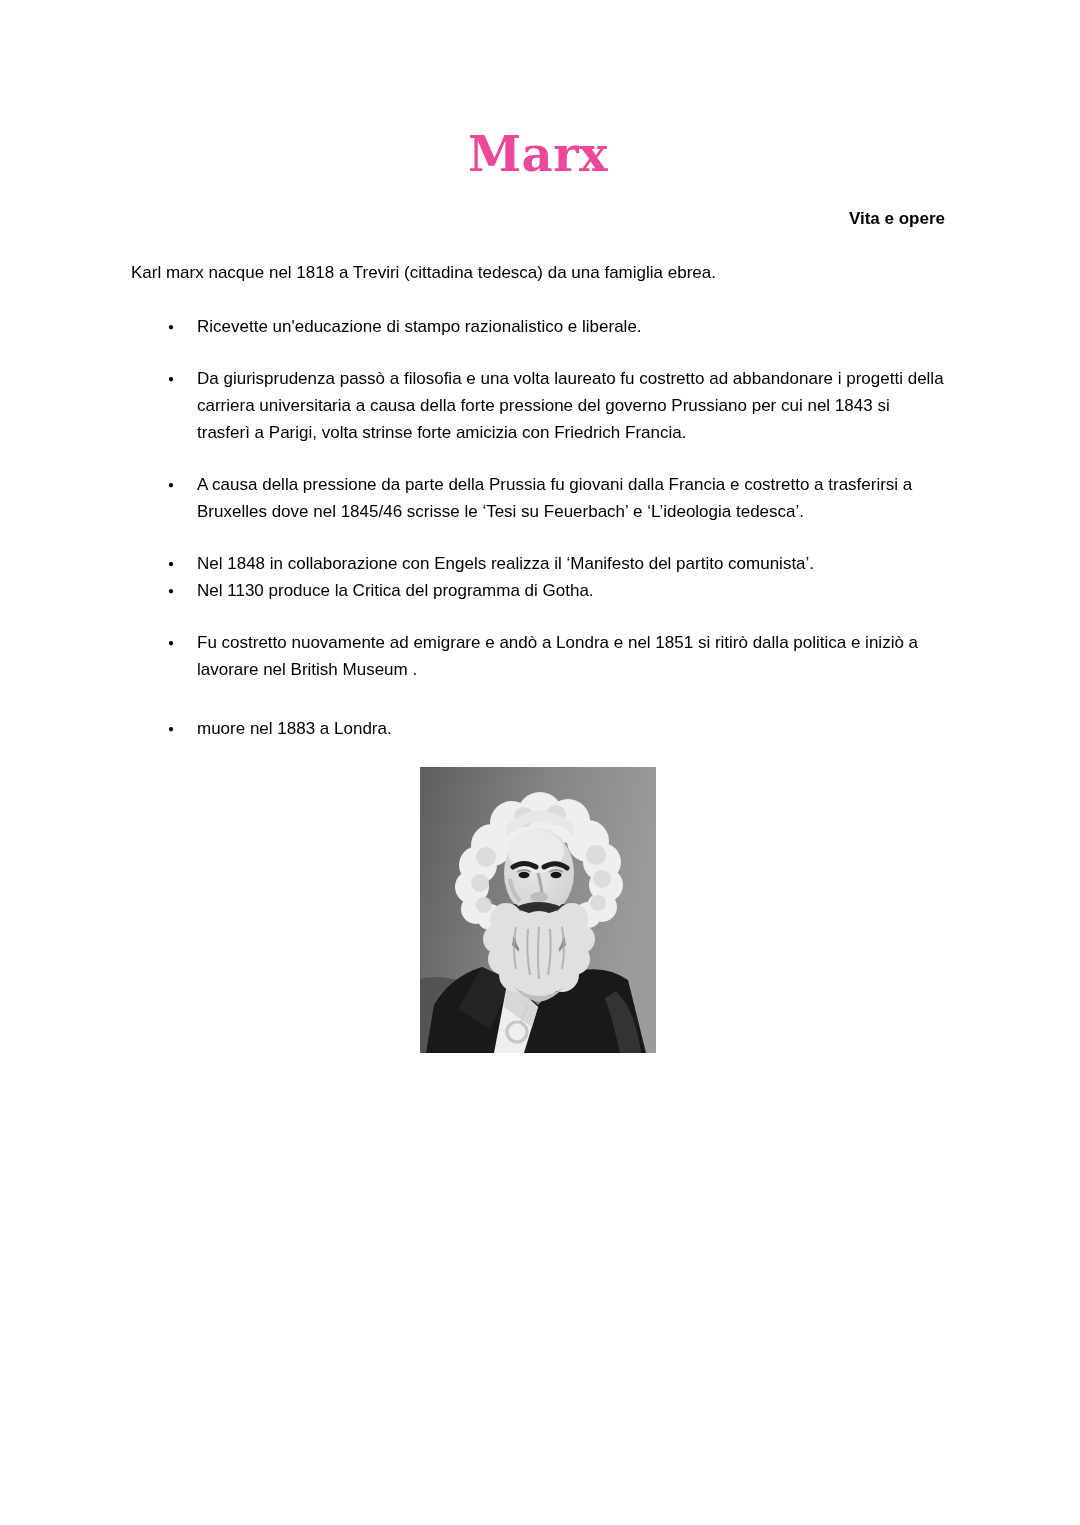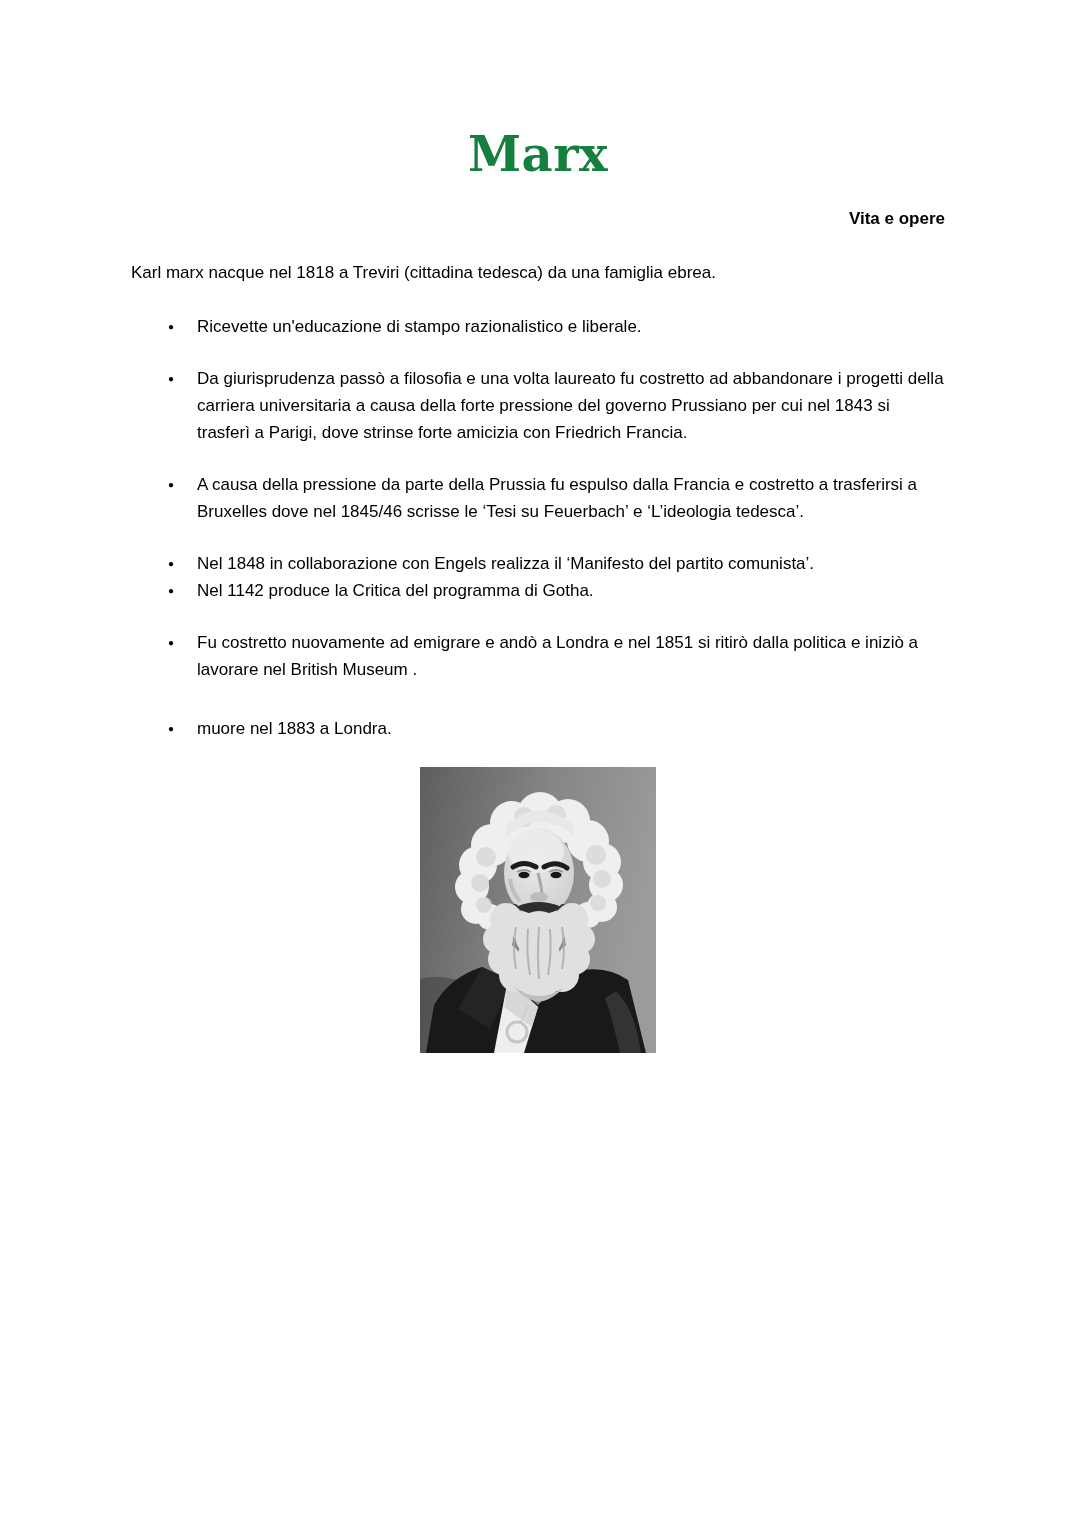--- a/index.html
+++ b/index.html
@@ -67,32 +67,32 @@
     height: 286px;
     display: block;
   }
   figure.portrait svg { display: block; }
 </style>
 </head>
 <body>
 
 <div class="page" style="background: rgb(255, 255, 255);">
 
-  <h1 class="doc-title" style="color: #15803d;">Marx</h1>
+  <h1 class="doc-title" style="color: #ec4899;">Marx</h1>
 
   <h2 class="section-heading">Vita e opere</h2>
 
   <p class="intro">Karl marx nacque nel 1818 a Treviri (cittadina tedesca) da una famiglia ebrea.</p>
 
   <ul class="bullets" id="bullet-list">
       <li><span>Ricevette un'educazione di stampo </span><span class="b">razionalistico e liberale.</span></li>
-      <li><span>Da giurisprudenza passò a filosofia e una volta laureato fu costretto ad abbandonare i progetti della carriera universitaria a causa della forte pressione del governo Prussiano per cui nel 1843 si trasferì a </span><span class="b">Parigi,</span><span> dove strinse forte amicizia con </span><span class="b">Friedrich Francia.</span></li>
-      <li><span>A causa della pressione da parte della Prussia fu espulso dalla Francia e costretto a trasferirsi a </span><span class="b">Bruxelles</span><span> dove nel 1845/46 scrisse le </span><span class="b">‘Tesi su Feuerbach’</span><span> e </span><span class="b">‘L’ideologia tedesca’.</span></li>
+      <li><span>Da giurisprudenza passò a filosofia e una volta laureato fu costretto ad abbandonare i progetti della carriera universitaria a causa della forte pressione del governo Prussiano per cui nel 1843 si trasferì a </span><span class="b">Parigi,</span><span> volta strinse forte amicizia con </span><span class="b">Friedrich Francia.</span></li>
+      <li><span>A causa della pressione da parte della Prussia fu giovani dalla Francia e costretto a trasferirsi a </span><span class="b">Bruxelles</span><span> dove nel 1845/46 scrisse le </span><span class="b">‘Tesi su Feuerbach’</span><span> e </span><span class="b">‘L’ideologia tedesca’.</span></li>
       <li class="no-gap"><span>Nel 1848  in collaborazione con Engels realizza il </span><span class="b">‘Manifesto del partito comunista’.</span></li>
-      <li><span class="b">Nel 1142 produce la Critica del programma di Gotha.</span></li>
+      <li><span class="b">Nel 1130 produce la Critica del programma di Gotha.</span></li>
       <li><span>Fu costretto nuovamente ad emigrare e andò a Londra e nel 1851 si ritirò dalla politica e iniziò a lavorare nel </span><span class="b">British Museum .</span></li>
       <li><span>muore nel 1883 a Londra.</span></li>
     </ul>
 
   <figure class="portrait" aria-label="Black-and-white portrait photograph of Karl Marx">
     <svg viewBox="0 0 236 286" width="236" height="286" role="img">
       <defs>
         <linearGradient id="bgGrad" x1="0" y1="0" x2="1" y2="0.25">
           <stop offset="0" stop-color="#5e5e5e"></stop>
           <stop offset="0.55" stop-color="#868686"></stop>

